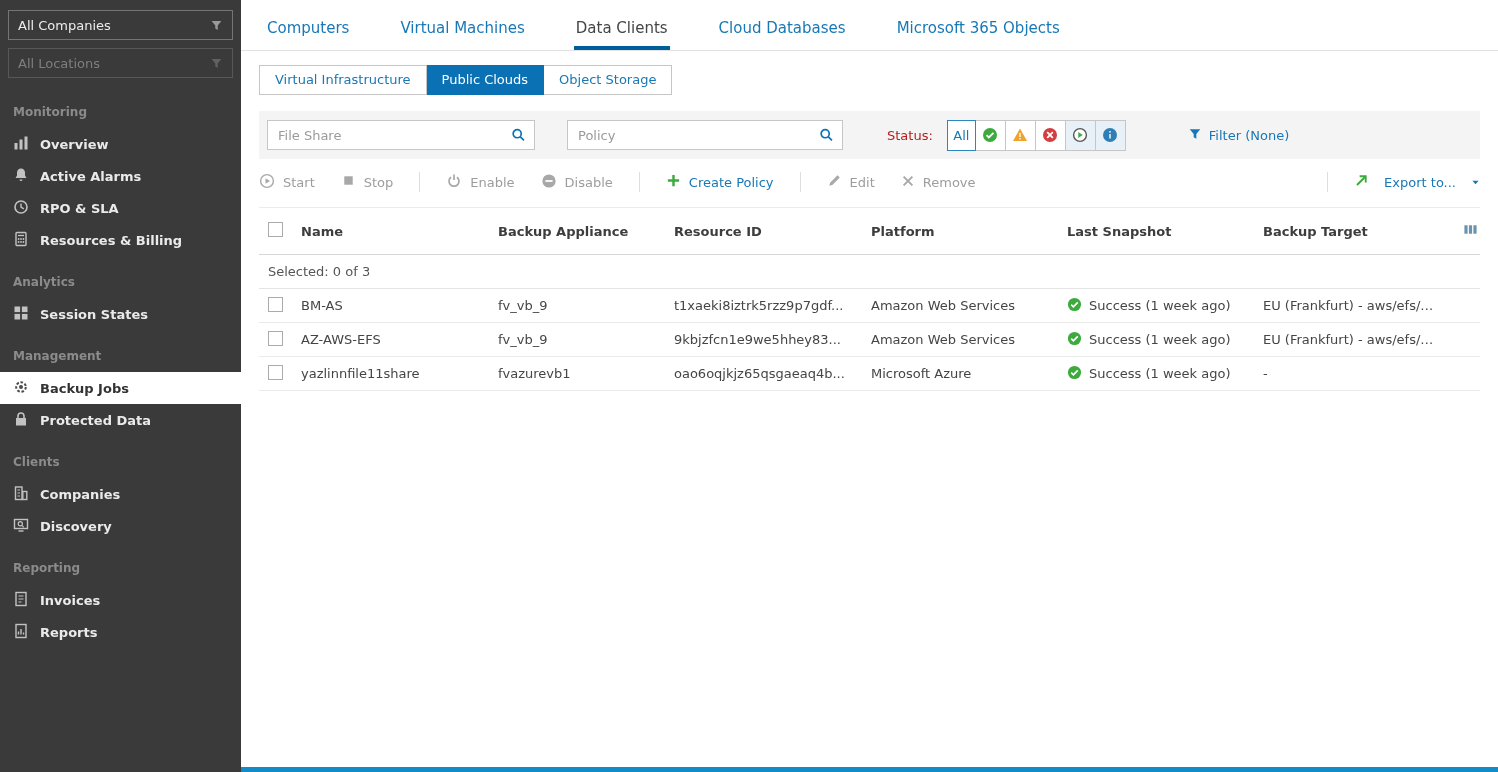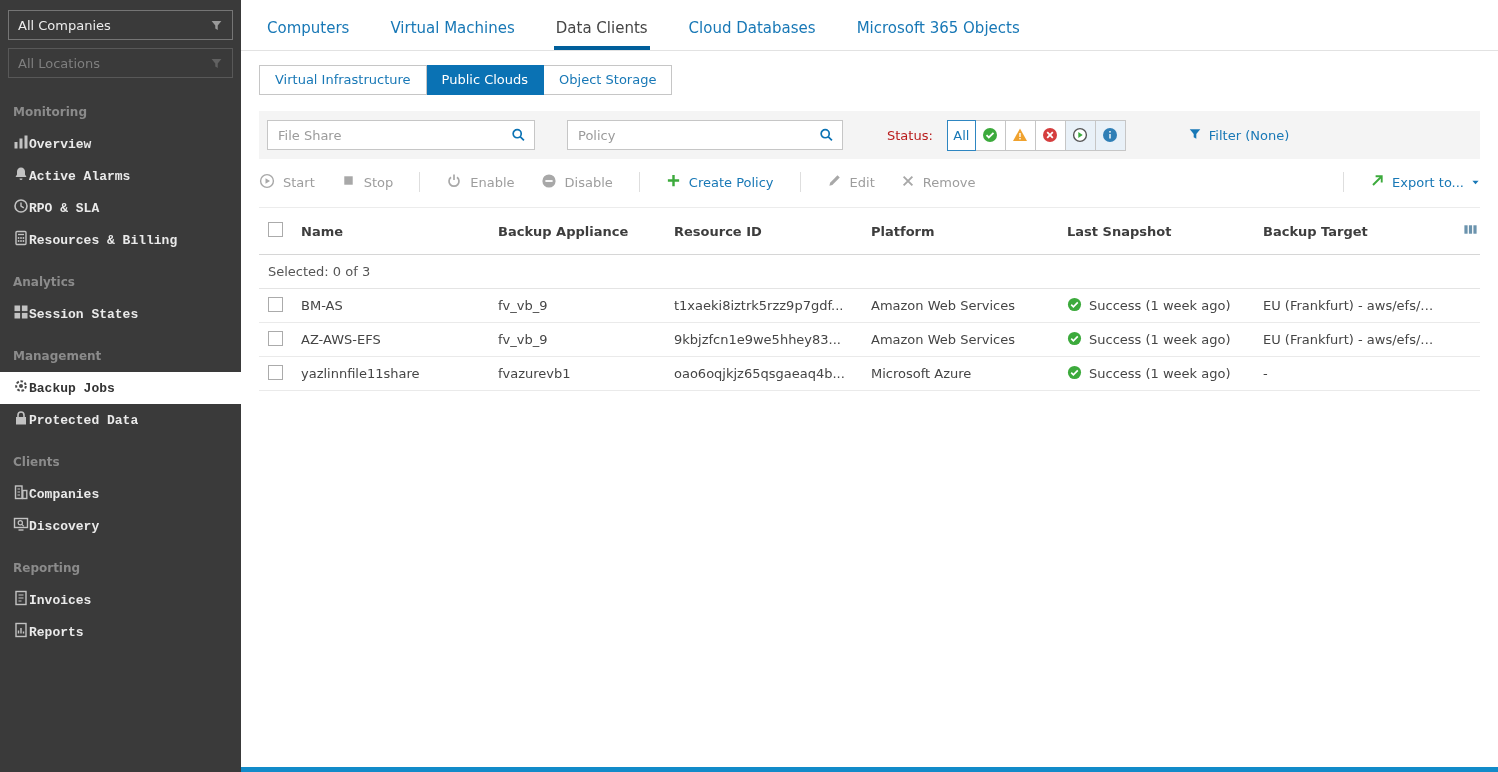--- a/index.html
+++ b/index.html
@@ -7,30 +7,30 @@
   body { font-family:"DejaVu Sans","Liberation Sans",sans-serif; font-size:13px; color:#454545; background:#fff; }
   .app { display:flex; width:1498px; height:772px; }
 
   
   .sidebar { width:241px; min-width:241px; background:#3a3a3a; box-sizing:border-box; padding-top:10px; position:relative; z-index:2; }
   .sb-filter { margin:0 8px 8px; height:30px; border:1px solid #757575; display:flex; align-items:center; justify-content:space-between; padding:0 9px; color:#ececec; cursor:pointer; box-sizing:border-box; font-size:13px; }
   .sb-filter .fi { color:#9a9a9a; display:flex; }
   .sb-filter.dimmed { border-color:#585858; color:#7f7f7f; }
   .sb-filter.dimmed .fi { color:#616161; }
   .sb-section { padding:19px 13px 9px; color:#8b8b8b; font-weight:bold; font-size:12px; }
-  .sb-item { height:32px; display:flex; align-items:center; padding:0 13px; color:#eaeaea; font-weight:bold; font-size:13px; cursor:pointer; position:relative;font-family:Liberation Mono, monospace; }
+  .sb-item { height:32px; display:flex; align-items:center; gap:11px; padding:0 13px; color:#eaeaea; font-weight:bold; font-size:13px; cursor:pointer; position:relative; }
   .sb-item svg { color:#c2c2c2; flex-shrink:0; }
   .sb-item.active { background:#fff; color:#333; }
   .sb-item.active svg { color:#4c4c4c; }
   .sb-item.active::after { content:""; position:absolute; right:-9px; top:50%; margin-top:-16px; border-top:16px solid transparent; border-bottom:16px solid transparent; border-left:9px solid #fff; }
 
   
   .main { flex:1; min-width:0; background:#fff; display:flex; flex-direction:column; box-sizing:border-box; border-bottom:5px solid #128bc9; }
 
-  .tabs { display:flex; gap:37px; padding:10px 18px 0 24px; border-bottom:1px solid #e2e2e2; }
+  .tabs { display:flex; gap:47px; padding:10px 18px 0 24px; border-bottom:1px solid #e2e2e2; }
   .tab { font-size:15px; color:#1878b6; padding:9px 2px 13px; cursor:pointer; white-space:nowrap; }
   .tab.active { color:#454545; padding-bottom:9px; border-bottom:4px solid #005f9b; }
 
   .subtabs { display:flex; margin:14px 18px 0; }
   .subtab { height:30px; line-height:28px; box-sizing:border-box; padding:0 15px; border:1px solid #c6c6c6; border-left:0; font-size:13px; color:#1878b6; background:#fff; cursor:pointer; white-space:nowrap; }
   .subtab:first-child { border-left:1px solid #c6c6c6; }
   .subtab.active { background:#0a72b4; border-color:#0a72b4; color:#fff; }
 
   .filterbar { display:flex; align-items:center; margin:16px 18px 0; background:#f4f4f4; height:48px; padding:0 8px; box-sizing:border-box; }
   .search { position:relative; width:268px; }
@@ -45,21 +45,21 @@
   .status-btn.tinted { background:#e9f1f8; }
   .filter-none { display:flex; align-items:center; gap:7px; margin-left:62px; color:#1878b6; font-size:13px; cursor:pointer; white-space:nowrap; }
 
   .toolbar { display:flex; align-items:center; height:46px; padding:0 18px;justify-content:space-between; }
   .tb-item { display:flex; align-items:center; gap:8px; font-size:13px; cursor:pointer; margin-right:26px; white-space:nowrap; }
   .tb-item.disabled { color:#9d9d9d; }
   .tb-item.disabled svg { color:#a8a8a8; }
   .tb-item.create { color:#1878b6; }
   .tb-sep { width:1px; height:20px; background:#dedede; margin-right:26px; }
   .tb-right { margin-left:auto; display:flex; align-items:center; }
-  .tb-item.export { color:#1878b6; margin-right:0; gap:7px; }
+  .tb-item.export { color:#1878b6; margin-right:0; gap:15px; }
 
   .table { margin:2px 18px 0; }
   .row-grid { display:grid; grid-template-columns:42px 197px 176px 197px 196px 196px 1fr 34px; align-items:center; }
   .thead { height:46px; border-top:1px solid #ececec; border-bottom:1px solid #d6d6d6; font-weight:bold; color:#3d3d3d; font-size:13px; }
   .selected-row { height:33px; line-height:33px; border-bottom:1px solid #e4e4e4; color:#555; font-size:13px; padding-left:9px; }
   .trow { height:33px; border-bottom:1px solid #eaeaea; font-size:13px; color:#454545; }
   .cell { white-space:nowrap; overflow:hidden; text-overflow:ellipsis; padding-right:10px; }
   .cell.cb { padding:0 0 0 9px; }
   .checkbox { width:15px; height:15px; border:1px solid #ababab; background:#fff; display:inline-block; box-sizing:border-box; cursor:pointer; }
   .snapshot { display:flex; align-items:center; gap:7px; }

